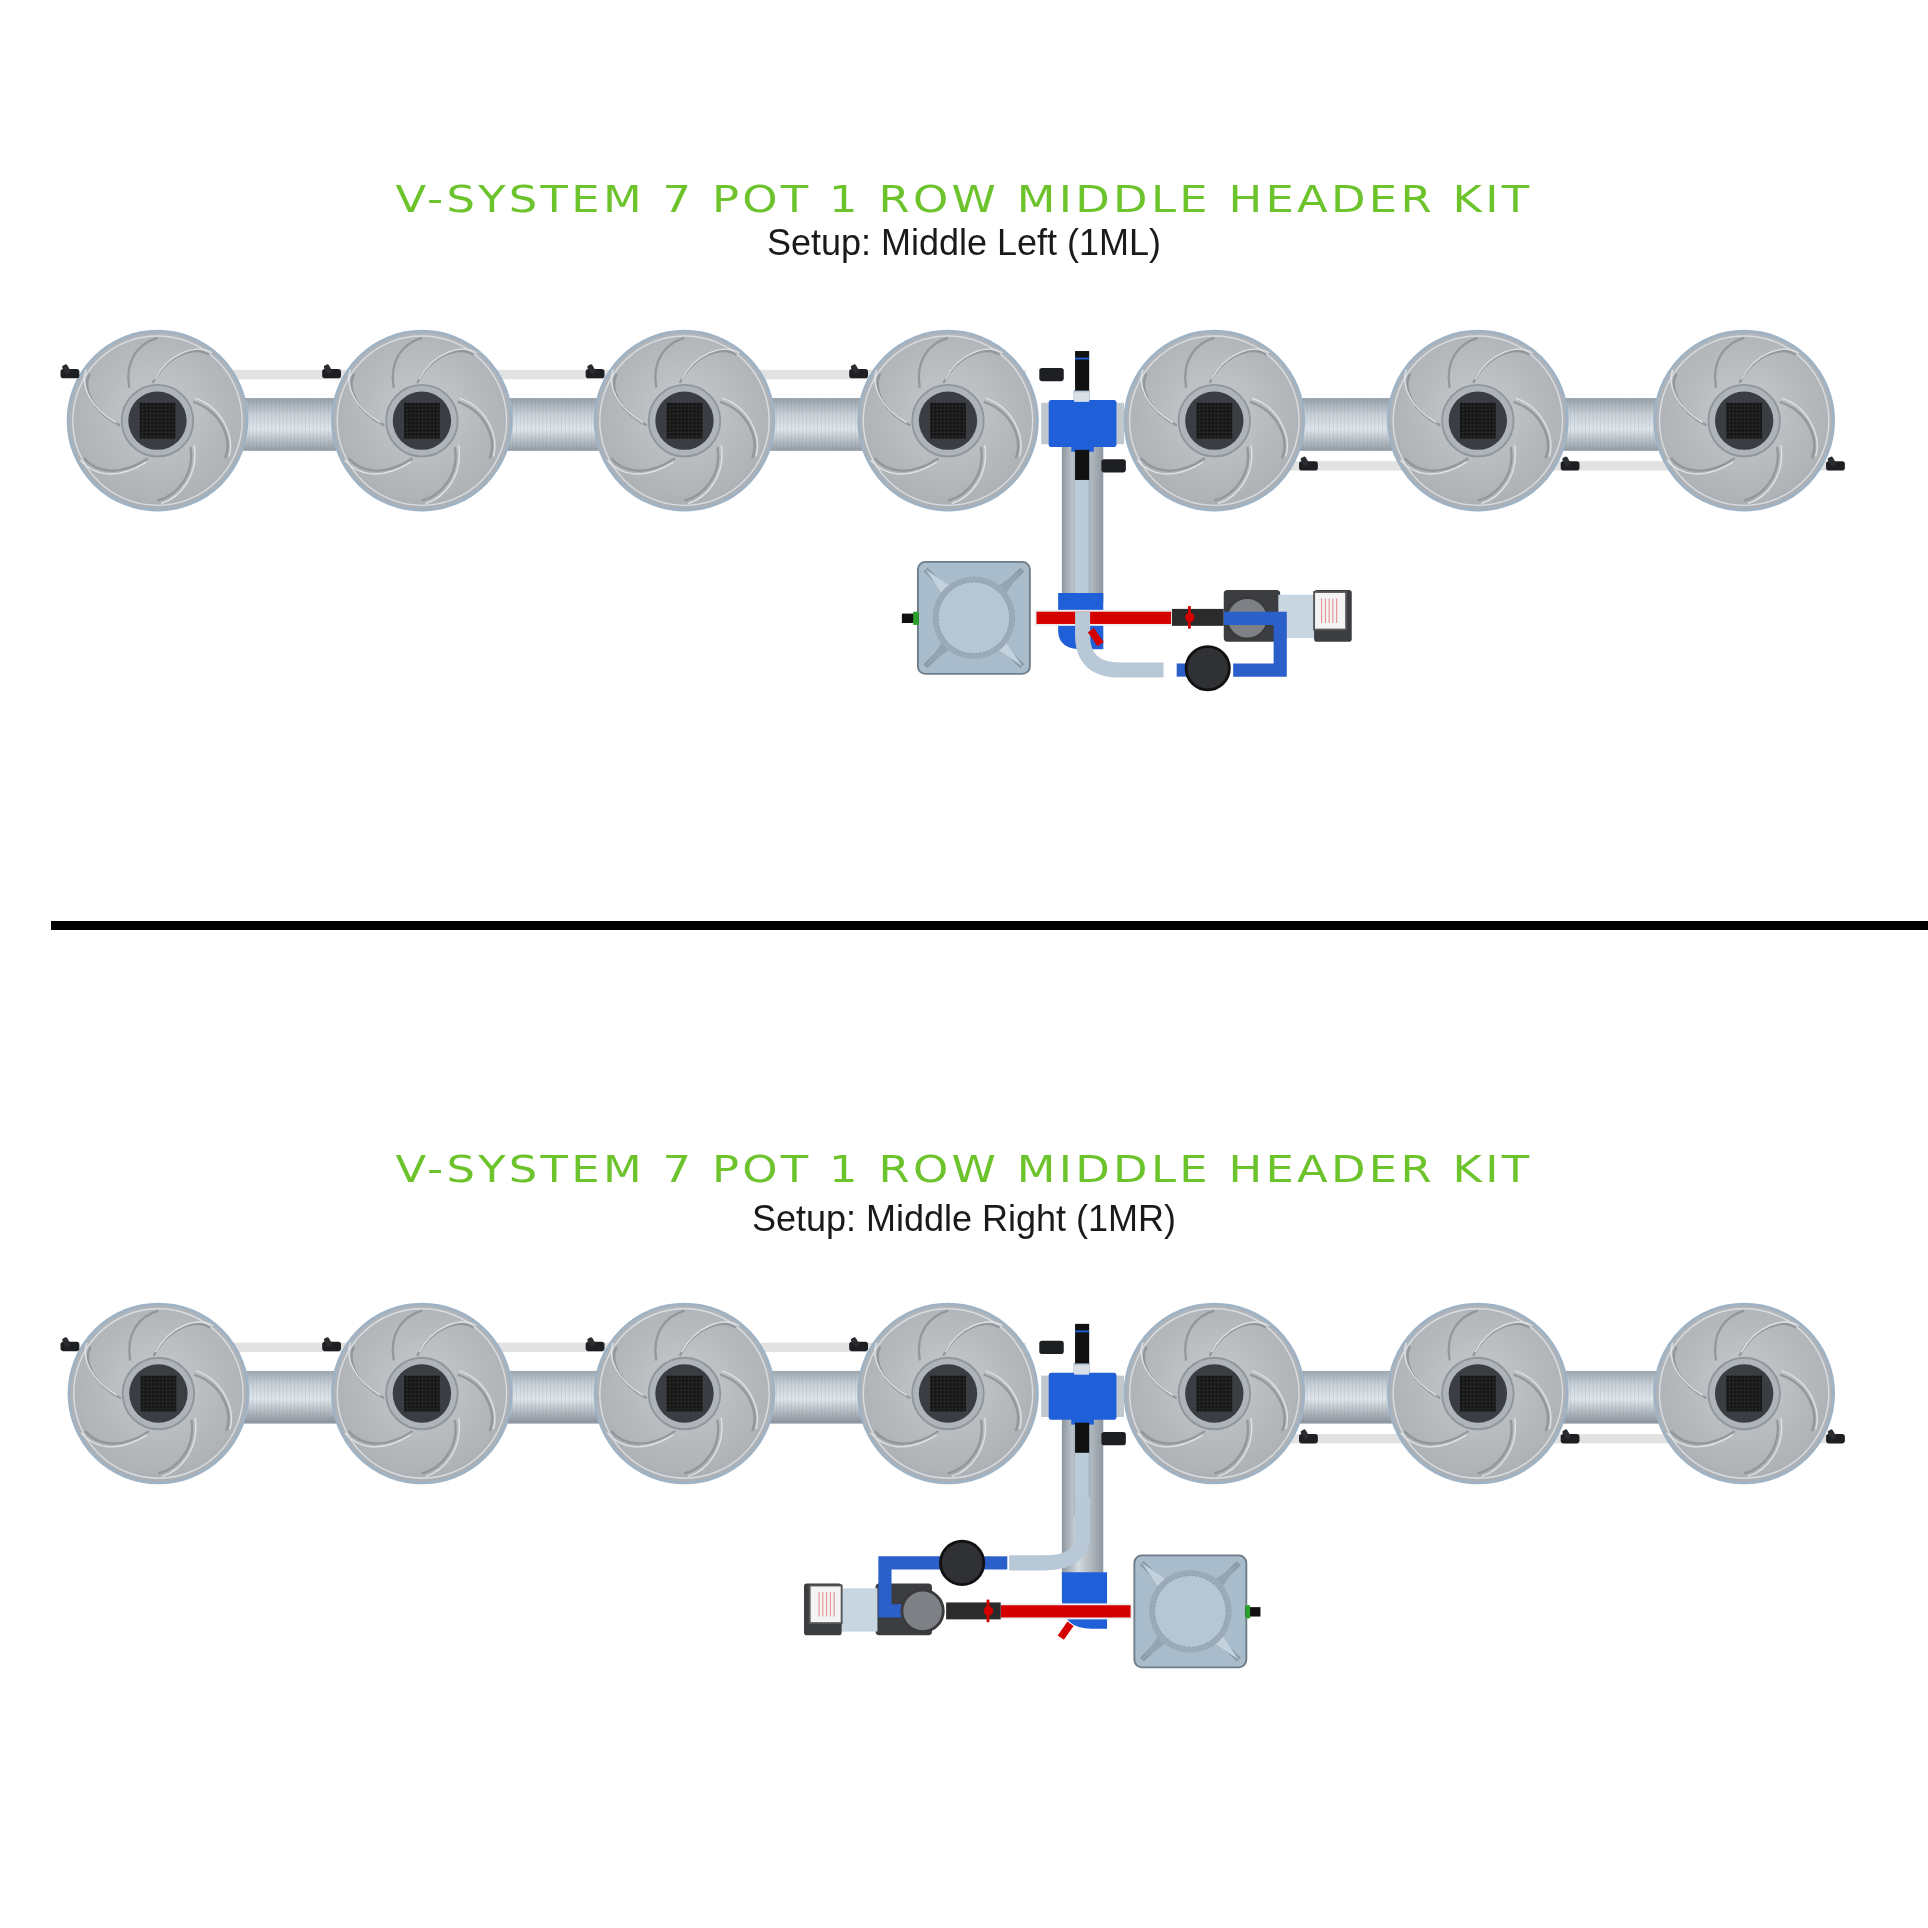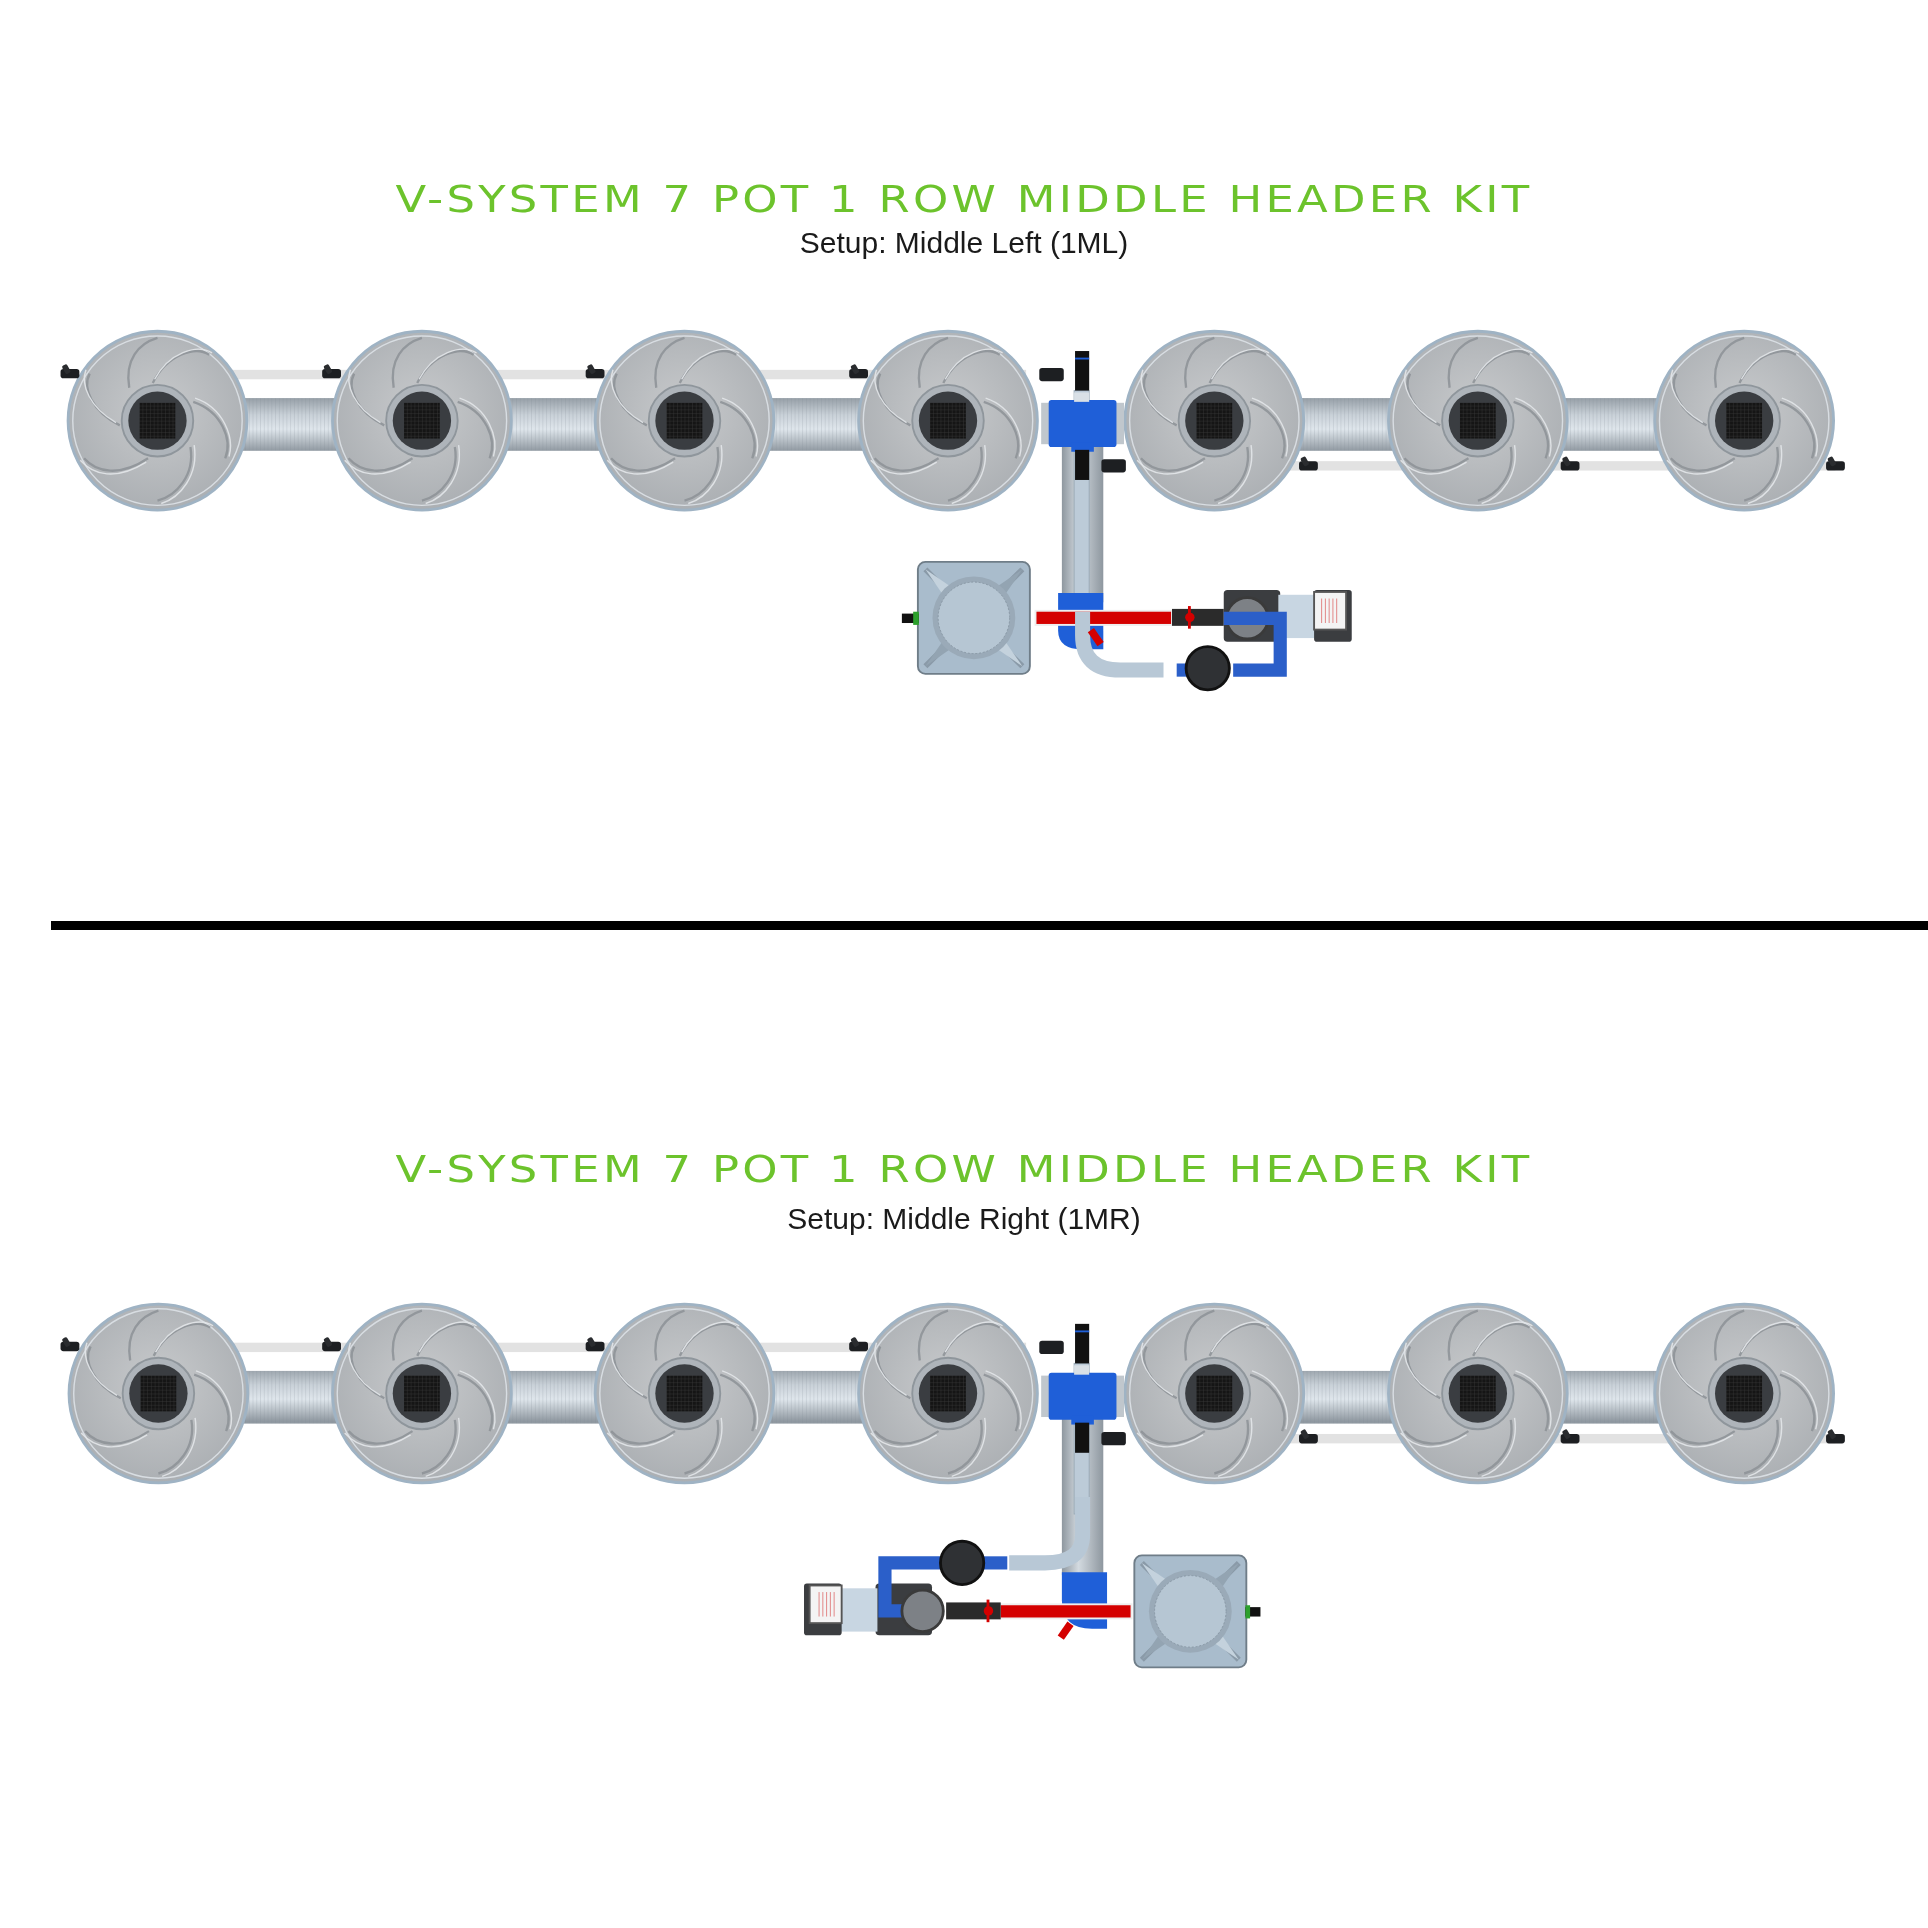--- a/index.html
+++ b/index.html
@@ -6,21 +6,21 @@
   body { width: 1928px; height: 1928px; position: relative; overflow: hidden; font-family: "Liberation Sans", sans-serif; }
   .section { position: absolute; left: 0; width: 1592px; height: 847px; padding-left: 24px; }
   .title {
     position: absolute; left: 0; width: 1928px; text-align: center;
     font-family: "DejaVu Sans", sans-serif; font-weight: normal;
     color: #6cc32c; font-size: 38px; letter-spacing: 2.8px; line-height: 41px;
     transform: scaleX(1.18); transform-origin: center;
   }
   .subtitle {
     position: absolute; left: 0; width: 1928px; text-align: center;
-    font-family: "Liberation Sans", sans-serif; color: #1a1a1a; font-size: 30px; line-height: 34px;
+    font-family: "Liberation Sans", sans-serif; color: #1a1a1a; font-size: 36px; line-height: 34px;
   }
   .diagram { position: absolute; left: 0; top: 0; width: 1928px; height: 847px; }
   .divider { position: absolute; left: 51px; top: 921px; width: 1878px; height: 9.4px; background: #000; }
 </style>
 </head>
 <body>
 
 <svg width="0" height="0" style="position:absolute">
   <defs>
     <linearGradient id="corr" x1="0" y1="0" x2="0" y2="1">

